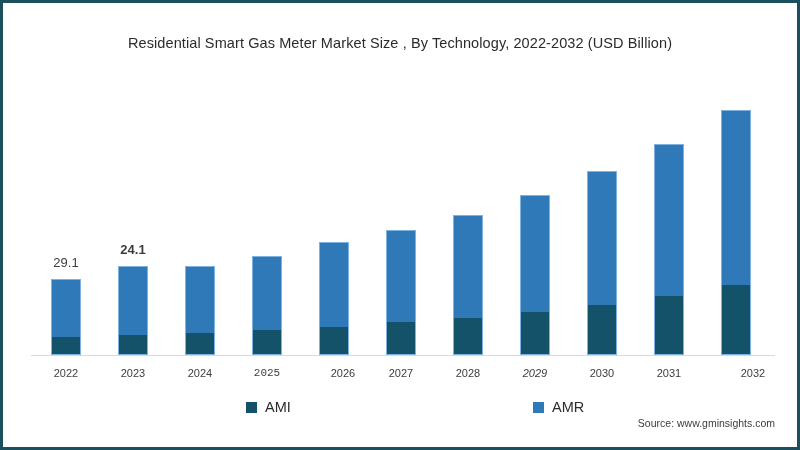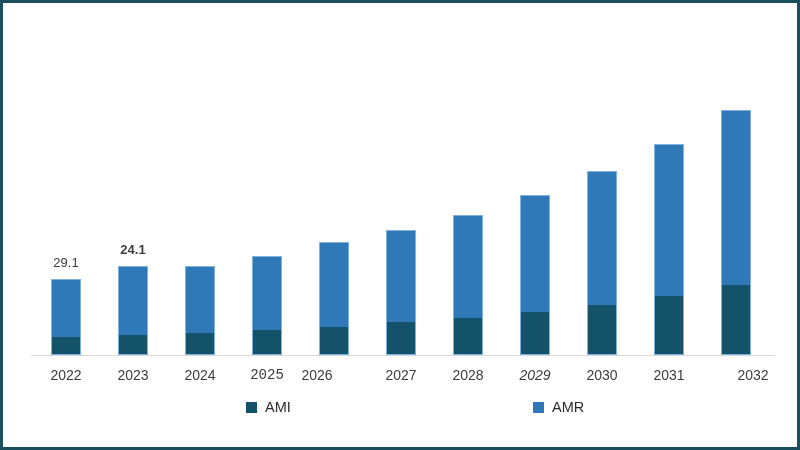--- a/index.html
+++ b/index.html
@@ -73,21 +73,21 @@
     left: -15px;
     text-align: center;
     font-size: 13px;
     color: #3c3c3c;
   }
   .x-tick {
     position: absolute;
     top: 364px;
     width: 60px;
     text-align: center;
-    font-size: 14px;
+    font-size: 11px;
     color: #3c3c3c;
   }
   #legend {
     position: absolute;
     top: 396px;
     left: 0;
     width: 100%;
     height: 22px;
   }
   .legend-item {
@@ -111,20 +111,21 @@
     bottom: 18px;
     font-size: 10.5px;
     color: #3c3c3c;
   }
 </style>
 </head>
 <body>
 
 <div id="figure">
 
+  <div id="chart-title">Residential Smart Gas Meter Market Size , By Technology, 2022-2032 (USD Billion)</div>
 
   <div id="plot-area"></div>
 
   <div id="axis-line"></div>
 
   <div id="bars-layer">
       <div class="bar-group" style="left: 48px; top: 276.264px; height: 75.7361px;">
         <div class="seg seg-amr" style="top: 0px; height: 57.2639px; background: rgb(48, 121, 184);"></div>
         <div class="seg seg-ami" style="height: 18.4722px; background: rgb(20, 82, 106);"></div>
       </div>
@@ -170,34 +171,35 @@
         <div class="seg seg-amr" style="top: 0px; height: 175.117px; background: rgb(48, 121, 184);"></div>
         <div class="seg seg-ami" style="height: 70.1944px; background: rgb(20, 82, 106);"></div>
       </div>
     </div>
 
   <div id="ticks-layer">
       <div class="x-tick" style="left: 33px;">2022</div>
       <div class="x-tick" style="left: 100px;">2023</div>
       <div class="x-tick" style="left: 167px;">2024</div>
       <div class="x-tick" style="left: 234px; font-family: Liberation Mono, monospace;">2025</div>
-      <div class="x-tick" style="left: 284px;">2026</div>
+      <div class="x-tick" style="left: 310px;">2026</div>
       <div class="x-tick" style="left: 368px;">2027</div>
       <div class="x-tick" style="left: 435px;">2028</div>
       <div class="x-tick" style="left: 502px; font-style: italic;">2029</div>
       <div class="x-tick" style="left: 569px;">2030</div>
       <div class="x-tick" style="left: 636px;">2031</div>
       <div class="x-tick" style="left: 720px;">2032</div>
     </div>
 
   <div id="legend">
     <div class="legend-item" style="left:243px;">
       <span class="legend-swatch" style="background:#14526a;"></span>
       <span class="legend-label">AMI</span>
     </div>
     <div class="legend-item" style="left:530px;">
       <span class="legend-swatch" style="background:#3079b8;"></span>
       <span class="legend-label">AMR</span>
     </div>
   </div>
 
+  <div id="source-note">Source: www.gminsights.com</div>
 
 </div>
 
 </body></html>

